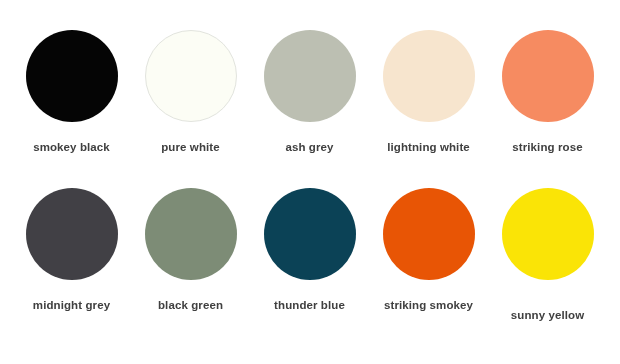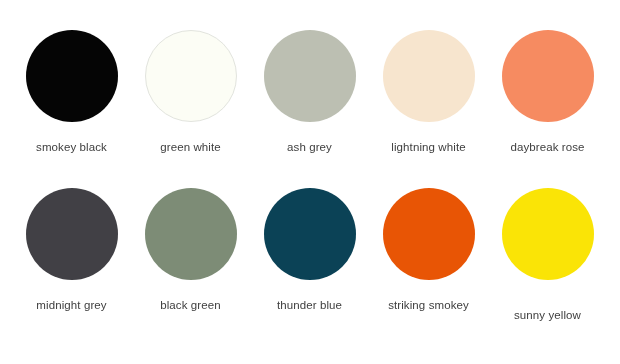--- a/index.html
+++ b/index.html
@@ -57,47 +57,48 @@
   }
 
   .swatch-label {
     margin-top: 18px;
     font-size: 11.5px;
     line-height: 14px;
     color: #404040;
     text-align: center;
     white-space: nowrap;
     letter-spacing: 0.1px;
+    font-weight: bold;
   }
 </style>
 </head>
 <body style="background: rgb(255, 255, 255);">
 
 <div id="palette-board">
 
   <div class="palette-row">
     <div class="swatch-cell">
       <div class="swatch-disc" style="background: rgb(5, 5, 5);"></div>
       <div class="swatch-label" style="color: rgb(64, 64, 64);">smokey black</div>
     </div>
     <div class="swatch-cell">
       <div class="swatch-disc outlined" style="background: rgb(252, 253, 245);"></div>
-      <div class="swatch-label" style="color: rgb(64, 64, 64);">green white</div>
+      <div class="swatch-label" style="color: rgb(64, 64, 64);">pure white</div>
     </div>
     <div class="swatch-cell">
       <div class="swatch-disc" style="background: rgb(188, 191, 178);"></div>
       <div class="swatch-label" style="color: rgb(64, 64, 64);">ash grey</div>
     </div>
     <div class="swatch-cell">
       <div class="swatch-disc" style="background: rgb(247, 229, 206);"></div>
       <div class="swatch-label" style="color: rgb(64, 64, 64);">lightning white</div>
     </div>
     <div class="swatch-cell">
       <div class="swatch-disc" style="background: rgb(246, 139, 97);"></div>
-      <div class="swatch-label" style="color: rgb(64, 64, 64);">daybreak rose</div>
+      <div class="swatch-label" style="color: rgb(64, 64, 64);">striking rose</div>
     </div>
   </div>
 
   <div class="palette-row">
     <div class="swatch-cell">
       <div class="swatch-disc" style="background: rgb(65, 64, 69);"></div>
       <div class="swatch-label" style="color: rgb(64, 64, 64);">midnight grey</div>
     </div>
     <div class="swatch-cell">
       <div class="swatch-disc" style="background: rgb(125, 140, 118);"></div>

